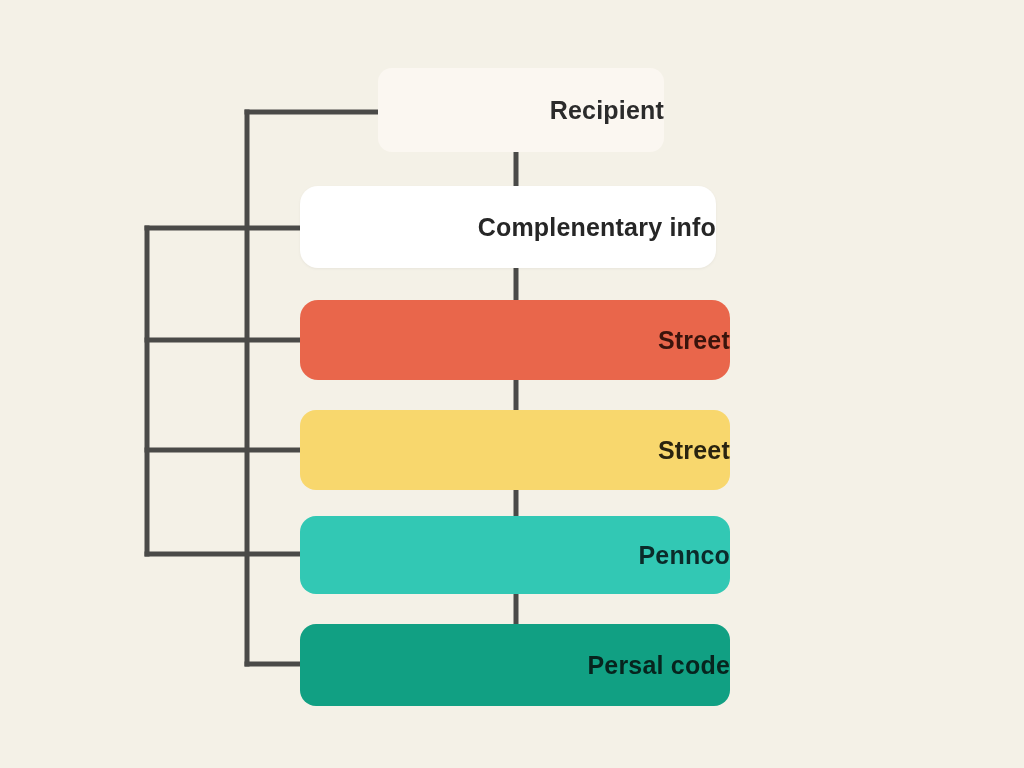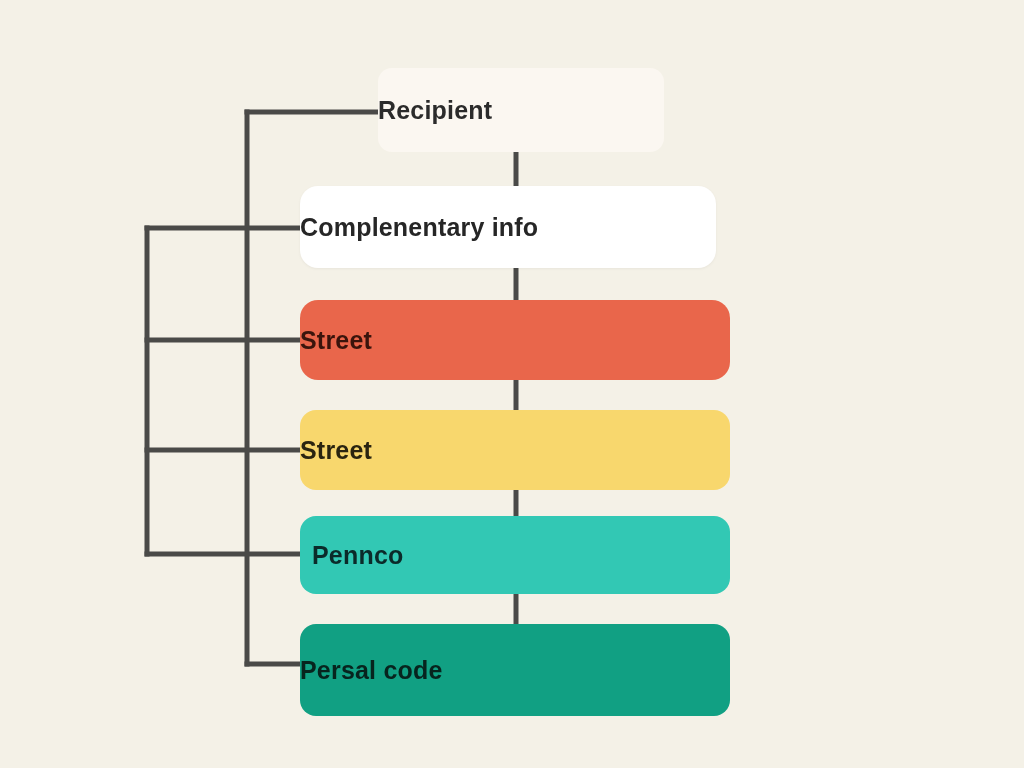--- a/index.html
+++ b/index.html
@@ -28,21 +28,21 @@
     width: 1024px;
     height: 768px;
     pointer-events: none;
   }
 
   
   .node {
     position: absolute;
     display: flex;
     align-items: center;
-    justify-content: flex-start;
+    justify-content: flex-end;
     border-radius: 18px;
     box-sizing: border-box;
   }
   .node-label {
     font-size: 25px;
     font-weight: 700;
     letter-spacing: 0.2px;
     white-space: nowrap;
     text-align: center;
   }
@@ -99,21 +99,21 @@
     background: #32C8B4;
     border-radius: 16px;
   }
   .node-pennco .node-label { color: #0B2B2A; margin-left: 12px; }
 
   
   .node-postal {
     left: 300px;
     top: 624px;
     width: 430px;
-    height: 92px;
+    height: 82px;
     background: #11A083;
     border-radius: 16px;
   }
   .node-postal .node-label { color: #07241E; }
 </style>
 </head>
 <body>
 
 <div id="canvas">
 

